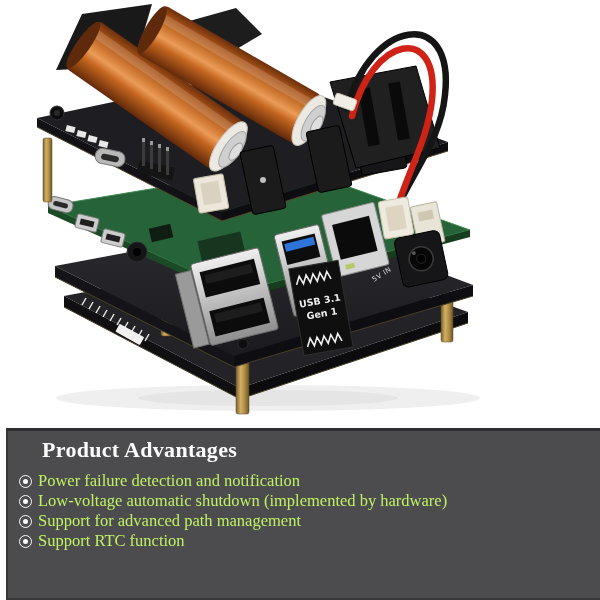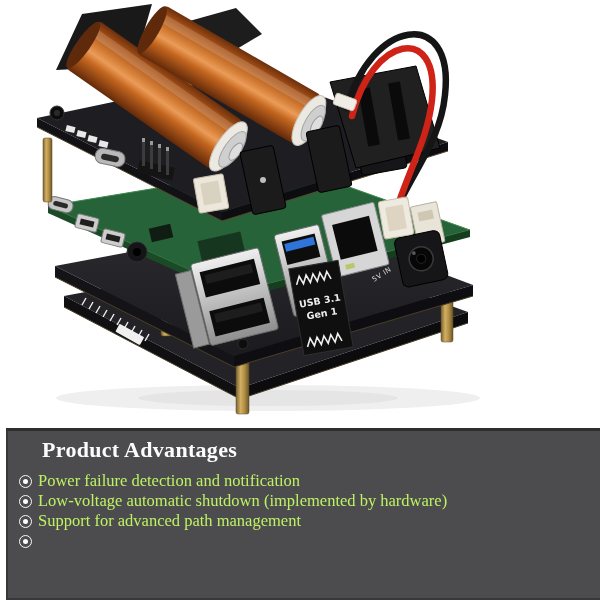--- a/index.html
+++ b/index.html
@@ -282,17 +282,18 @@
       <li class="feature">
         <span class="bul">
             <span class="dot"></span>
           </span>
         <span class="ftxt">Support for advanced path management</span>
       </li>
       <li class="feature">
         <span class="bul">
             <span class="dot"></span>
           </span>
+        <span class="ftxt">Support RTC function</span>
       </li>
     </ul>
   </div>
 
 </div>
 
 </body></html>

